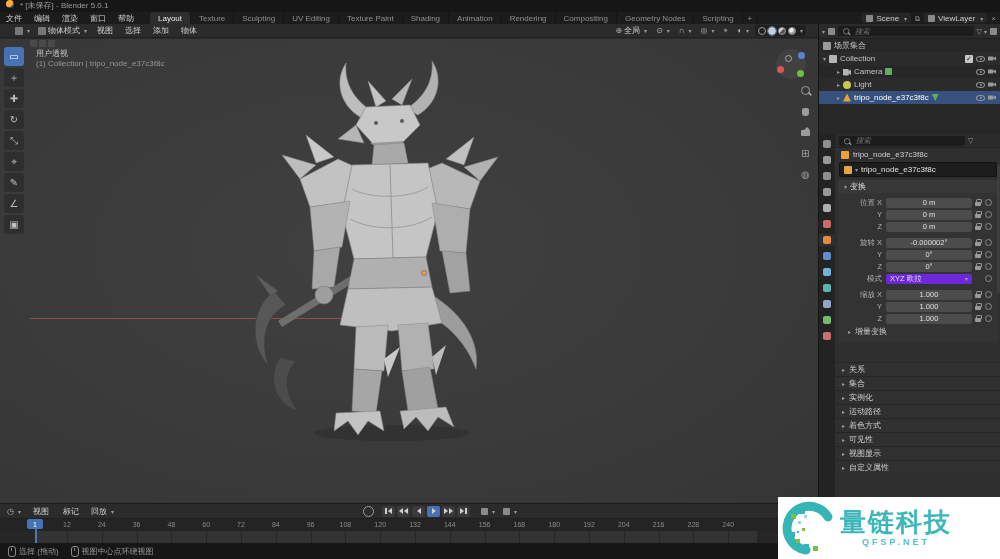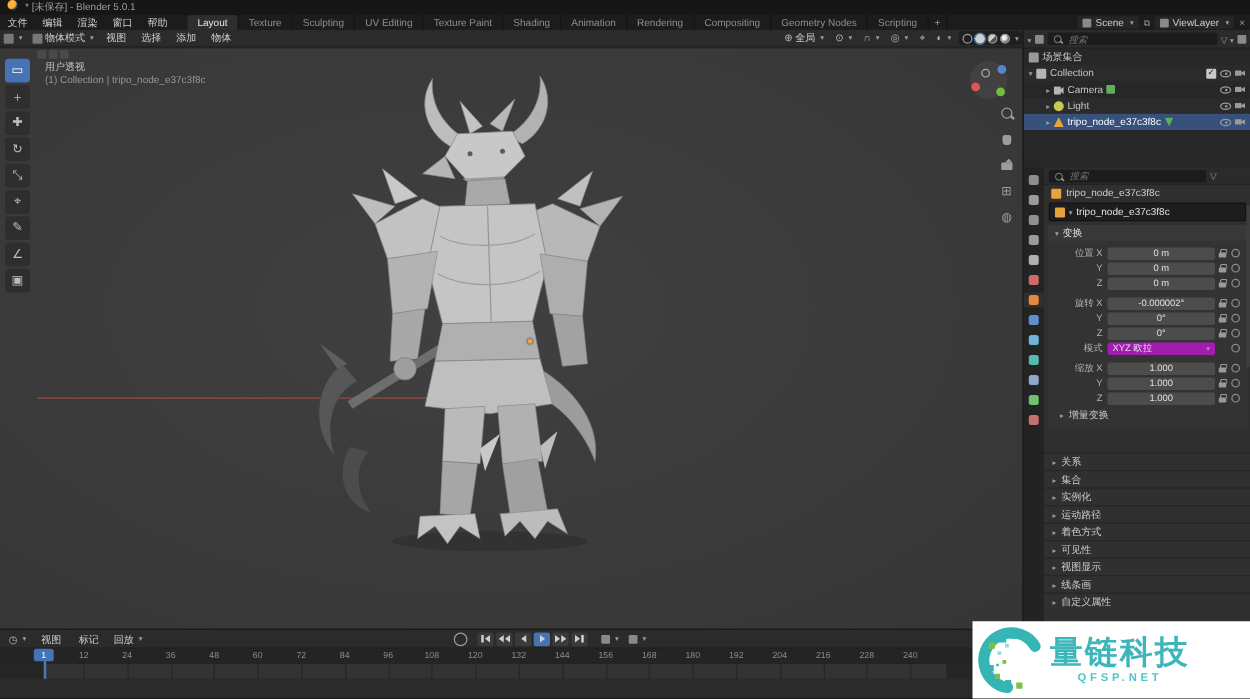--- a/index.html
+++ b/index.html
@@ -21,21 +21,21 @@
   .tab.active{background:#2e2e2e;color:#e6e6e6;border-radius:3px 3px 0 0;}
   .tab.plus{color:#9a9a9a;padding:0 5px;}
   .topbar-right{margin-left:auto;display:flex;align-items:center;gap:4px;padding-right:4px;}
   .mini-field{display:flex;align-items:center;gap:3px;background:#262626;border-radius:2px;padding:0 4px;height:10px;color:#cfcfcf;}
   .mini-ico{width:7px;height:7px;border-radius:1px;background:#8a8a8a;display:inline-block;}
   .caret::after{content:"▾";font-size:6px;color:#9a9a9a;margin-left:2px;}
   .xglyph::after{content:"×";color:#9a9a9a;font-size:8px;}
   .dupglyph::after{content:"⧉";color:#9a9a9a;font-size:7px;}
 
   
-  .vp-header{left:0;top:24px;width:818px;height:14px;background:#2b2b2b;border-bottom:1px solid #1f1f1f;display:flex;align-items:center;font-size:8px;gap:2px;padding:0 0;box-sizing:border-box;}
+  .vp-header{left:0;top:24px;width:818px;height:14px;background:#2b2b2b;border-bottom:1px solid #1f1f1f;display:flex;align-items:center;font-size:8px;gap:2px;padding:0 12px;box-sizing:border-box;}
   .hdr-btn{display:flex;align-items:center;gap:2px;padding:0 3px;height:12px;border-radius:2px;color:#cfcfcf;}
   .hdr-btn .sq{width:8px;height:8px;background:#777;border-radius:1px;display:inline-block;}
   .hdr-menu{padding:0 5px;color:#cfcfcf;}
   .hdr-right{margin-left:auto;display:flex;align-items:center;gap:3px;}
   .shade-dot{width:8px;height:8px;border-radius:50%;border:1px solid #9a9a9a;box-sizing:border-box;}
   .shade-dot.solid{background:#cfcfcf;border-color:#cfcfcf;}
   .shade-dot.mat{background:linear-gradient(135deg,#cfcfcf 50%,#555 50%);}
   .shade-dot.rend{background:radial-gradient(circle at 35% 35%,#eee 0 30%,#777 70%);}
   .shade-wrap{display:flex;gap:2px;background:#1f1f1f;border-radius:3px;padding:1px 3px;align-items:center;}
   .shade-wrap .on{outline:1px solid #4772b4;border-radius:50%;}
@@ -98,21 +98,21 @@
   .ptab .pi{width:8px;height:8px;border-radius:2px;}
   .pcontent{flex:1;overflow:hidden;position:relative;font-size:8px;}
   .props-search{height:13px;background:#2b2b2b;display:flex;align-items:center;padding:0 4px;gap:3px;border-bottom:1px solid #222;}
   .crumb{height:13px;display:flex;align-items:center;gap:4px;padding:0 6px;color:#cfcfcf;}
   .namefield{margin:1px 4px;height:13px;background:#1d1d1d;border:1px solid #121212;border-radius:2px;display:flex;align-items:center;gap:3px;padding:0 4px;color:#e2e2e2;}
   .panel-hdr{height:13px;background:#383838;border-radius:3px 3px 0 0;display:flex;align-items:center;gap:3px;padding:0 6px;margin:3px 3px 0 3px;color:#dedede;}
   .tf-body{background:#333;margin:0 3px;padding:4px 4px 6px 0;border-radius:0 0 3px 3px;}
   .frow{display:flex;align-items:center;height:11px;margin-bottom:1px;}
   .frow .lab{width:44px;text-align:right;color:#b4b4b4;padding-right:4px;font-size:7.5px;flex:0 0 auto;}
   .frow .val{width:86px;height:10px;background:#4c4c4c;border-radius:2px;color:#e0e0e0;font-size:7.5px;display:flex;align-items:center;justify-content:center;}
-  .frow .val.dd{background:#a21caf;justify-content:space-between;padding:0 4px;box-sizing:border-box;width:86px;}
+  .frow .val.dd{background:#6d28d9;justify-content:space-between;padding:0 4px;box-sizing:border-box;width:86px;}
   .lock{width:7px;height:7px;margin-left:3px;position:relative;flex:0 0 auto;}
   .lock::before{content:"";position:absolute;left:1px;top:0;width:4px;height:3px;border:1px solid #9a9a9a;border-bottom:none;border-radius:2px 2px 0 0;}
   .lock::after{content:"";position:absolute;left:0;top:3px;width:6px;height:4px;background:#9a9a9a;border-radius:1px;}
   .adot{width:5px;height:5px;border-radius:50%;border:1px solid #8a8a8a;margin-left:3px;flex:0 0 auto;}
   .gapr{height:4px;}
   .sect{height:13px;display:flex;align-items:center;gap:4px;padding:0 7px;background:#303030;border-top:1px solid #262626;color:#cdcdcd;}
   .subsect{height:12px;display:flex;align-items:center;gap:4px;padding:0 10px;color:#c4c4c4;}
   .scrollbar{position:absolute;right:1px;top:30px;width:3px;height:130px;background:#4a4a4a;border-radius:2px;opacity:.5;}
 
   
@@ -542,24 +542,20 @@
             <div class="sect">
               <span class="twr"></span>
               <span>可见性</span>
             </div>
             <div class="sect">
               <span class="twr"></span>
               <span>视图显示</span>
             </div>
             <div class="sect">
               <span class="twr"></span>
-              <span>线条画</span>
-            </div>
-            <div class="sect">
-              <span class="twr"></span>
               <span>自定义属性</span>
             </div>
           </div>
         <div class="scrollbar"></div>
       </div>
     </div>
   </div>
 
   <div class="abs timeline-hdr">
     <span class="hdr-btn caret">
@@ -643,20 +639,30 @@
       <div class="grid" style="left: 554.2px;"></div>
       <div class="grid" style="left: 589px;"></div>
       <div class="grid" style="left: 623.8px;"></div>
       <div class="grid" style="left: 658.6px;"></div>
       <div class="grid" style="left: 693.4px;"></div>
       <div class="grid" style="left: 728.2px;"></div>
     </div>
   <div class="abs playhead-line"></div>
   <div class="abs playhead-cap">1</div>
 
+  <div class="abs statusbar">
+    <span class="hint">
+        <span class="mouse-ic"></span>
+        <span>选择 (拖动)</span>
+      </span>
+    <span class="hint">
+        <span class="mouse-ic"></span>
+        <span>视图中心点环绕视图</span>
+      </span>
+  </div>
 
   <div class="abs watermark">
     <svg width="54" height="54" viewBox="0 0 54 54">
       <path d="M30,5 A 22,22 0 1 1 8,38" fill="none" stroke="#35b5b5" stroke-width="9" stroke-linecap="round" transform="rotate(180 27 27)"></path>
       <rect x="4" y="22" width="5" height="5" fill="#35b5b5"></rect>
       <rect x="9" y="13" width="5" height="5" fill="#7cc143"></rect>
       <rect x="17" y="7" width="6" height="6" fill="#35b5b5"></rect>
       <rect x="27" y="4" width="6" height="6" fill="#35b5b5"></rect>
       <rect x="8" y="31" width="5" height="5" fill="#35b5b5"></rect>
       <rect x="14" y="38" width="4" height="4" fill="#7cc143"></rect>

